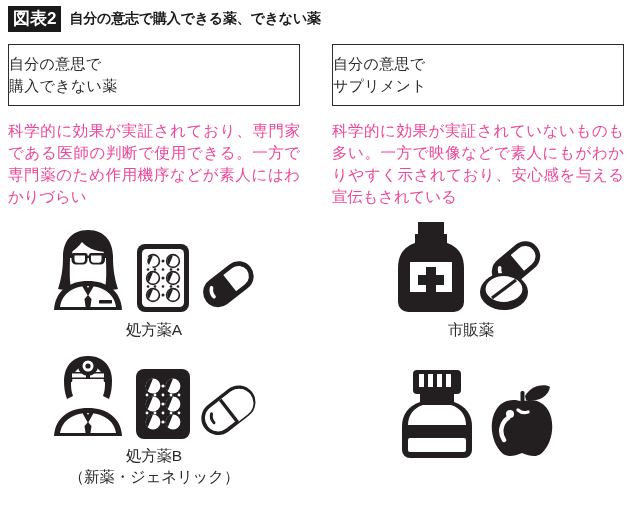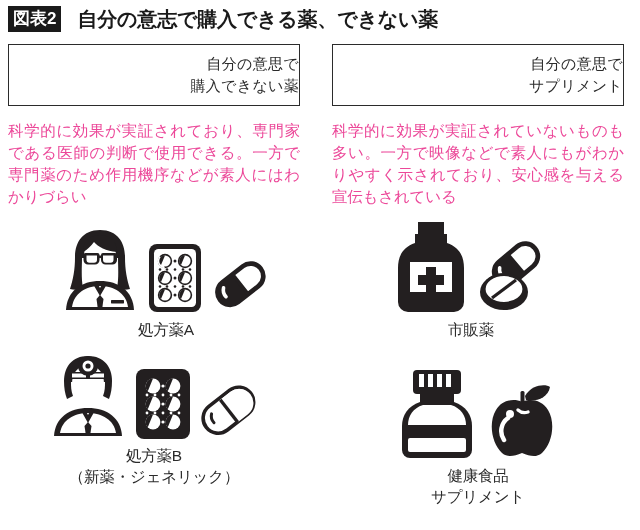--- a/index.html
+++ b/index.html
@@ -16,35 +16,35 @@
     overflow: hidden;
   }
 
   
   #title-row {
     position: absolute;
     left: 8px;
     top: 4px;
     display: flex;
     align-items: center;
-    gap: 16px;
+    gap: 8px;
     height: 30px;
   }
   #figure-badge {
     background: #1a1a1a;
     color: #ffffff;
     font-size: 17px;
     font-weight: bold;
     line-height: 1;
     padding: 4px 5px 5px 5px;
     letter-spacing: 0px;
     white-space: nowrap;
   }
   #title-text {
-    font-size: 20px;
+    font-size: 14px;
     font-weight: bold;
     color: #1a1a1a;
     white-space: nowrap;
     letter-spacing: -0.2px;
   }
 
   
   .column {
     position: absolute;
     top: 44px;
@@ -53,21 +53,21 @@
   #column-left  { left: 8px; }
   #column-right { left: 332px; }
 
   .header-box {
     box-sizing: border-box;
     width: 100%;
     height: 62px;
     border: 1.5px solid #2b2b2b;
     display: flex;
     flex-direction: column;
-    align-items: flex-end;
+    align-items: flex-start;
     justify-content: center;
     background: #ffffff;
   }
   .header-box .line {
     font-size: 15px;
     line-height: 1.45;
     color: #2b2b2b;
     letter-spacing: 0.3px;
   }
 
@@ -79,21 +79,21 @@
     letter-spacing: -0.2px;
     text-align: justify;
   }
 
   
   .icon-block {
     position: absolute;
     width: 292px;
     text-align: center;
   }
-  #icon-block-rx-a   { left: 20px;   top: 222px; }
+  #icon-block-rx-a   { left: 8px;   top: 222px; }
   #icon-block-otc    { left: 325px; top: 222px; }
   #icon-block-rx-b   { left: 8px;   top: 348px; }
   #icon-block-supp   { left: 332px; top: 368px; }
 
   .icon-art {
     height: 92px;
     display: flex;
     align-items: flex-end;
     justify-content: center;
     gap: 6px;
@@ -361,17 +361,13 @@
 
         <path d="M38 24 C30 20 18 22 12 32 C4 45 8 66 18 75 C24 80 30 78 38 75 C46 78 52 80 58 75 C68 66 72 45 64 32 C58 22 46 20 38 24 Z"></path>
 
         <path d="M24 40 a16 16 0 0 0 -4 22" fill="none" stroke="#ffffff" stroke-width="4.5" stroke-linecap="round"></path>
         <circle cx="26" cy="36" r="4" fill="#ffffff"></circle>
         <path d="M34 32 a10 10 0 0 0 10 2" fill="none" stroke="#ffffff" stroke-width="3.4" stroke-linecap="round"></path>
       </g>
     </svg>
 
   </div>
-  <div class="caption">
-    <span class="cap-line">健康食品</span>
-    <span class="cap-line">サプリメント</span>
-  </div>
 </div>
 
 </body></html>

